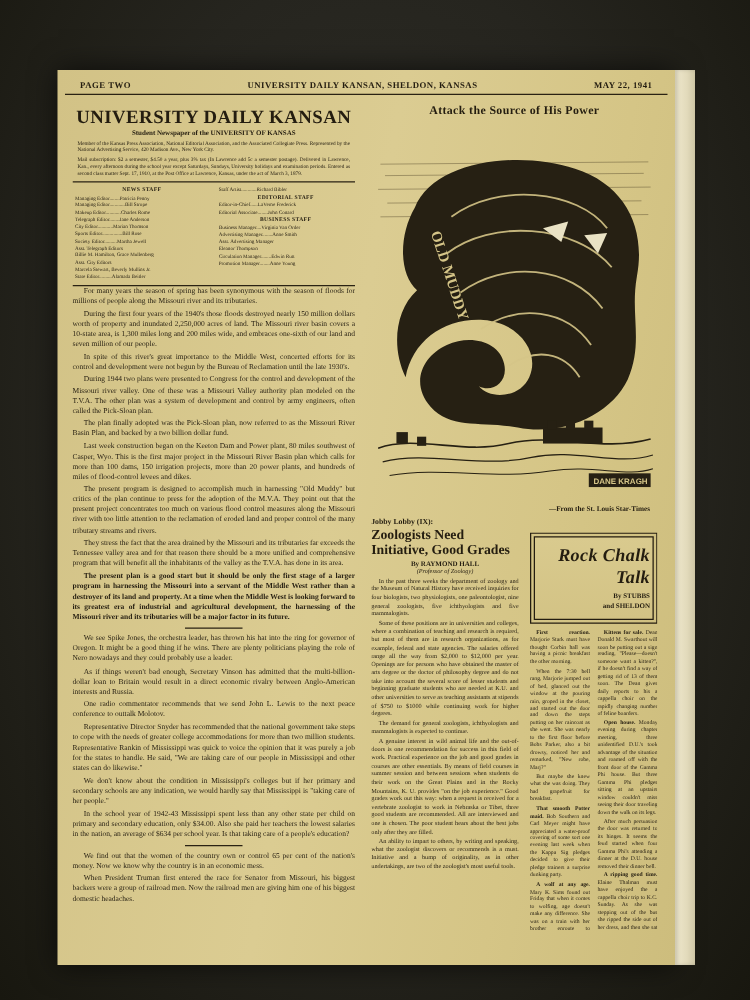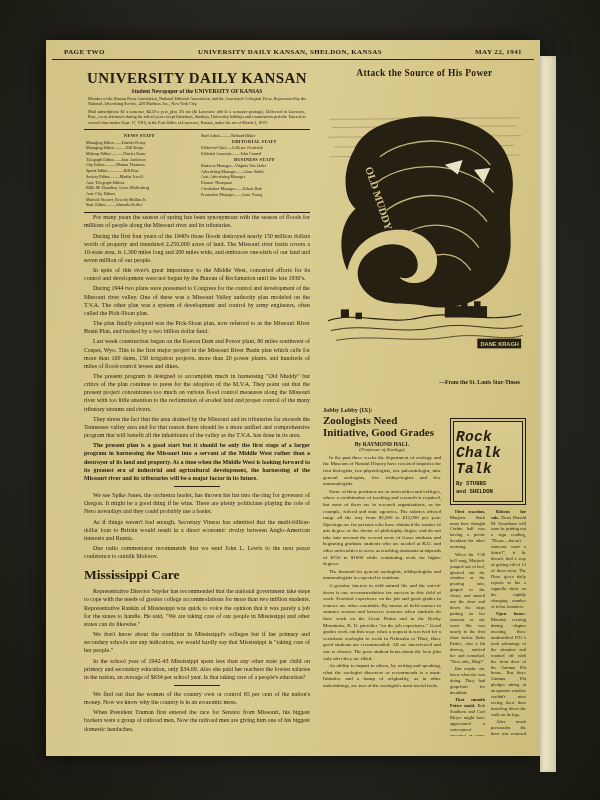--- a/index.html
+++ b/index.html
@@ -4,79 +4,78 @@
 <style>
   * { margin:0; padding:0; box-sizing:border-box; }
   html,body { width:600px; height:800px; overflow:hidden; }
   body {
     position:relative;
     background: radial-gradient(ellipse at 50% 42%, #31302a 0%, #26251f 55%, #18170f 100%);
     font-family:"Liberation Serif", serif;
     color:#241d10;
   }
   .page {
-    position:absolute; left:46px; top:40px; width:494px; height:716px;
+    position:absolute; left:46px; top:56px; width:494px; height:716px;
     background: linear-gradient(100deg,#d2c286 0%, #dbcc92 45%, #d5c586 75%, #cdbd7d 100%);
     box-shadow: 0 0 22px rgba(0,0,0,.65);
   }
   .page-edge {
     position:absolute; left:540px; top:56px; width:16px; height:716px;
     background: linear-gradient(90deg,#efe8cd 0%, #e2dabb 60%, #cfc7a6 100%);
     box-shadow: inset 2px 0 3px rgba(0,0,0,.15);
   }
   .folio {
     display:flex; justify-content:space-between; align-items:baseline;
     padding:8px 12px 3px 12px; margin:0 6px;
     border-bottom:1.5px solid #2a2213;
     font-size:7px; font-weight:bold; letter-spacing:.4px;
   }
   .content {
     position:absolute; left:12px; right:14px; top:28px; bottom:8px;
     display:flex; gap:13px; overflow:hidden;
   }
-  .col-left { width:226px; flex:none; overflow:hidden;margin-left:26px; }
+  .col-left { width:226px; flex:none; overflow:hidden; }
   .col-right { flex:1; min-width:0; overflow:hidden; }
 
   
   .mast { text-align:center; border-bottom:1px solid #2a2213; padding-bottom:4px; }
   .mast-title { font-size:15px; font-weight:bold; letter-spacing:.4px; padding-top:2px; }
   .mast-sub { font-size:5.6px; font-weight:bold; margin-top:1px; }
   .mast-info { font-size:4.2px; line-height:1.3; text-align:justify; margin-top:2px; padding:0 4px; }
   .staff { display:flex; gap:8px; margin-top:4px; text-align:left; padding:0 2px; border-top:1px solid #2a2213; padding-top:3px;}
   .staff-col { flex:1; min-width:0; font-size:4.1px; line-height:1.4; }
   .staff-h { text-align:center; font-weight:bold; font-size:4.5px; letter-spacing:.3px; }
   .staff-lines { white-space:pre-line; }
 
   
   .headline-1 { font-size:16.5px; font-weight:bold; margin:9px 0 5px 0; letter-spacing:.2px; }
   .headline-2 { font-size:13.5px; font-weight:bold; margin:7px 0 4px 0; }
   .bp { font-size:6px; line-height:1.36; text-align:justify; text-indent:9px; margin-bottom:2px; }
   .bp.em { font-weight:bold; }
   .sep { width:46px; height:1px; background:#2a2213; margin:4px auto; }
 
   
-  .cartoon-title { text-align:center; font-size:9.5px; font-weight:bold; letter-spacing:.3px; margin-bottom:2px; }
+  .cartoon-title { text-align:center; font-size:9.5px; font-weight:bold; letter-spacing:.3px; margin-bottom:12px; }
   .cartoon { width:100%; height:298px; }
   .cartoon svg { width:100%; height:100%; display:block; }
   .cartoon-credit { font-size:5.8px; font-weight:bold; text-align:right; padding-right:6px; margin-top:1px; }
 
-  .below { display:flex; gap:9px; margin-top:21px; height:330px; }
+  .below { display:flex; gap:9px; margin-top:3px; height:330px; }
   .zoo { width:118px; flex:none; overflow:hidden; }
   .zoo-kicker { font-size:6.2px; font-weight:bold; }
   .zoo-headline { font-size:11px; font-weight:bold; line-height:1.08; margin:2px 0 2px 0; }
   .zoo-by { text-align:center; font-size:5.6px; font-weight:bold; margin-top:1px; }
   .zoo-by2 { text-align:center; font-size:5px; font-style:italic; margin-bottom:3px; }
   .zoo p { font-size:5px; line-height:1.32; text-align:justify; text-indent:6px; margin-bottom:1px; }
 
   .rock { flex:1; min-width:0; margin-top:12px; overflow:hidden; }
   .rock-box {
     border:1.5px solid #241d10; outline:1px solid #241d10; outline-offset:2px;
-    padding:7px 2px 5px 2px; text-align:left; margin:3px 3px 7px 3px;
+    padding:7px 2px 5px 2px; text-align:right; margin:3px 3px 7px 3px;
     background:linear-gradient(#d9ca8e,#d3c385);
-    font-family:Liberation Mono, monospace;
   }
   .rock-title { font-size:14.5px; font-weight:bold; font-style:italic; letter-spacing:.3px; }
   .rock-by { font-size:5.6px; font-weight:bold; white-space:pre-line; margin-top:3px; line-height:1.4; }
   .rock-cols { display:flex; gap:6px; }
   .rock-col { flex:1; min-width:0; overflow:hidden; }
   .rock-col p { font-size:4.5px; line-height:1.32; text-align:justify; text-indent:5px; margin-bottom:1.5px; }
 </style>
 </head>
 <body>
 
@@ -139,21 +138,20 @@
         <p class="bp">The present program is designed to accomplish much in harnessing "Old Muddy" but critics of the plan continue to press for the adoption of the M.V.A. They point out that the present project concentrates too much on various flood control measures along the Missouri river with too little attention to the reclamation of eroded land and proper control of the many tributary streams and rivers.</p>
         <p class="bp">They stress the fact that the area drained by the Missouri and its tributaries far exceeds the Tennessee valley area and for that reason there should be a more unified and comprehensive program that will benefit all the inhabitants of the valley as the T.V.A. has done in its area.</p>
         <p class="bp em">The present plan is a good start but it should be only the first stage of a larger program in harnessing the Missouri into a servant of the Middle West rather than a destroyer of its land and property. At a time when the Middle West is looking forward to its greatest era of industrial and agricultural development, the harnessing of the Missouri river and its tributaries will be a major factor in its future.</p>
         <div class="sep"></div>
         <p class="bp">We see Spike Jones, the orchestra leader, has thrown his hat into the ring for governor of Oregon. It might be a good thing if he wins. There are plenty politicians playing the role of Nero nowadays and they could probably use a leader.</p>
         <p class="bp">As if things weren't bad enough, Secretary Vinson has admitted that the multi-billion-dollar loan to Britain would result in a direct economic rivalry between Anglo-American interests and Russia.</p>
         <p class="bp">One radio commentator recommends that we send John L. Lewis to the next peace conference to outtalk Molotov.</p>
       </div>
 
       <div>
-        <div class="headline-2">Mississippi Care</div>
         <p class="bp">Representative Director Snyder has recommended that the national government take steps to cope with the needs of greater college accommodations for more than two million students. Representative Rankin of Mississippi was quick to voice the opinion that it was purely a job for the states to handle. He said, "We are taking care of our people in Mississippi and other states can do likewise."</p>
         <p class="bp">We don't know about the condition in Mississippi's colleges but if her primary and secondary schools are any indication, we would hardly say that Mississippi is "taking care of her people."</p>
         <p class="bp">In the school year of 1942-43 Mississippi spent less than any other state per child on primary and secondary education, only $34.00. Also she paid her teachers the lowest salaries in the nation, an average of $634 per school year. Is that taking care of a people's education?</p>
         <div class="sep"></div>
         <p class="bp">We find out that the women of the country own or control 65 per cent of the nation's money. Now we know why the country is in an economic mess.</p>
         <p class="bp">When President Truman first entered the race for Senator from Missouri, his biggest backers were a group of railroad men. Now the railroad men are giving him one of his biggest domestic headaches.</p>
       </div>
     </div>
 
     <div class="col-right">

